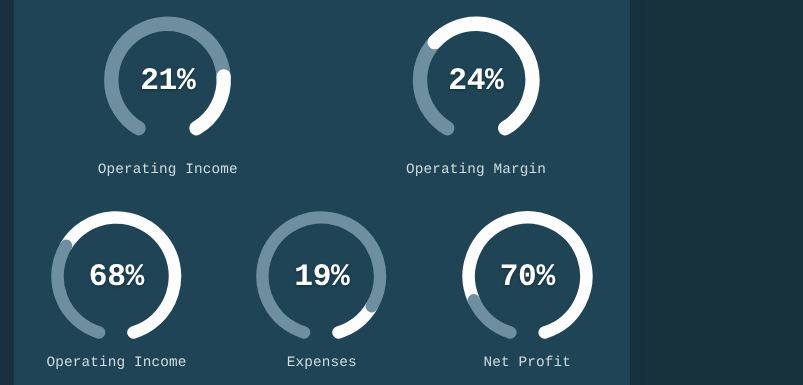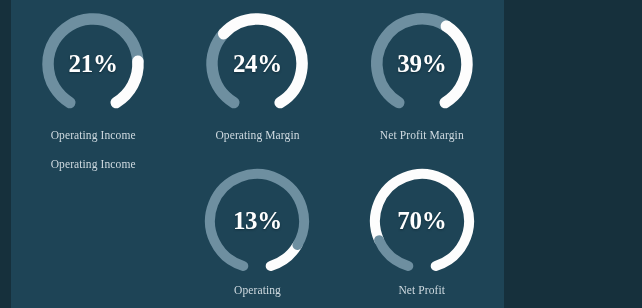--- a/index.html
+++ b/index.html
@@ -6,21 +6,21 @@
   html, body {
     margin: 0;
     padding: 0;
     background: #16303c;
   }
   #canvas {
     position: relative;
     width: 518px;
     height: 308px;
     overflow: hidden;
-    font-family: Liberation Serif, serif;
+    font-family: Liberation Mono, monospace;
     -webkit-font-smoothing: antialiased;
   }
   
   .bg-plate {
     position: absolute;
     inset: 0;
     background: #1e4456;
   }
   .edge-band {
     position: absolute;
@@ -132,52 +132,49 @@
             <g>
                 <path d="M 35.82 97.57 A 45 45 0 0 1 25.73 28.70" fill="none" stroke="#6e8fa0" stroke-width="11.5" stroke-linecap="round"></path>
                 <path d="M 25.73 28.70 A 45 45 0 1 1 82.18 97.57" fill="none" stroke="#fdfdfd" stroke-width="11.5" stroke-linecap="round"></path>
               </g>
           </svg>
           <div class="ring-value">24%</div>
         </div>
         <div class="gauge-label">Operating Margin</div>
       </div>
 
-      <div class="gauge-cell">
-        <div class="ring-wrap">
-          <svg class="ring-svg" viewBox="0 0 118 118">
-            <g>
-                <path d="M 35.82 97.57 A 45 45 0 1 1 83.36 21.17" fill="none" stroke="#6e8fa0" stroke-width="11.5" stroke-linecap="round"></path>
-                <path d="M 83.36 21.17 A 45 45 0 0 1 82.18 97.57" fill="none" stroke="#fdfdfd" stroke-width="11.5" stroke-linecap="round"></path>
-              </g>
-          </svg>
-          <div class="ring-value">39%</div>
-        </div>
-        <div class="gauge-label">Net Profit Margin</div>
-      </div>
 
     </div>
 
     <div class="grid-row row-b">
 
       <div class="gauge-cell">
+        <div class="ring-wrap">
+          <svg class="ring-svg" viewBox="0 0 118 118">
+            <g>
+                <path d="M 18.85 34.57 A 47 47 0 1 1 72.74 103.95" fill="none" stroke="#fdfdfd" stroke-width="10" stroke-linecap="round"></path>
+                <path d="M 45.26 103.95 A 47 47 0 0 1 18.85 34.57" fill="none" stroke="#6e8fa0" stroke-width="10" stroke-linecap="round"></path>
+              </g>
+          </svg>
+          <div class="ring-value">68%</div>
+        </div>
         <div class="gauge-label">Operating Income</div>
       </div>
 
       <div class="gauge-cell">
         <div class="ring-wrap">
           <svg class="ring-svg" viewBox="0 0 118 118">
             <g>
                 <path d="M 99.45 82.94 A 47 47 0 0 1 72.74 103.95" fill="none" stroke="#fdfdfd" stroke-width="10" stroke-linecap="round"></path>
                 <path d="M 45.26 103.95 A 47 47 0 1 1 99.45 82.94" fill="none" stroke="#6e8fa0" stroke-width="10" stroke-linecap="round"></path>
               </g>
           </svg>
-          <div class="ring-value">13%</div>
+          <div class="ring-value">19%</div>
         </div>
-        <div class="gauge-label">Operating</div>
+        <div class="gauge-label">Expenses</div>
       </div>
 
       <div class="gauge-cell">
         <div class="ring-wrap">
           <svg class="ring-svg" viewBox="0 0 118 118">
             <g>
                 <path d="M 16.10 78.19 A 47 47 0 1 1 72.74 103.95" fill="none" stroke="#fdfdfd" stroke-width="10" stroke-linecap="round"></path>
                 <path d="M 45.26 103.95 A 47 47 0 0 1 16.10 78.19" fill="none" stroke="#6e8fa0" stroke-width="10" stroke-linecap="round"></path>
               </g>
           </svg>

